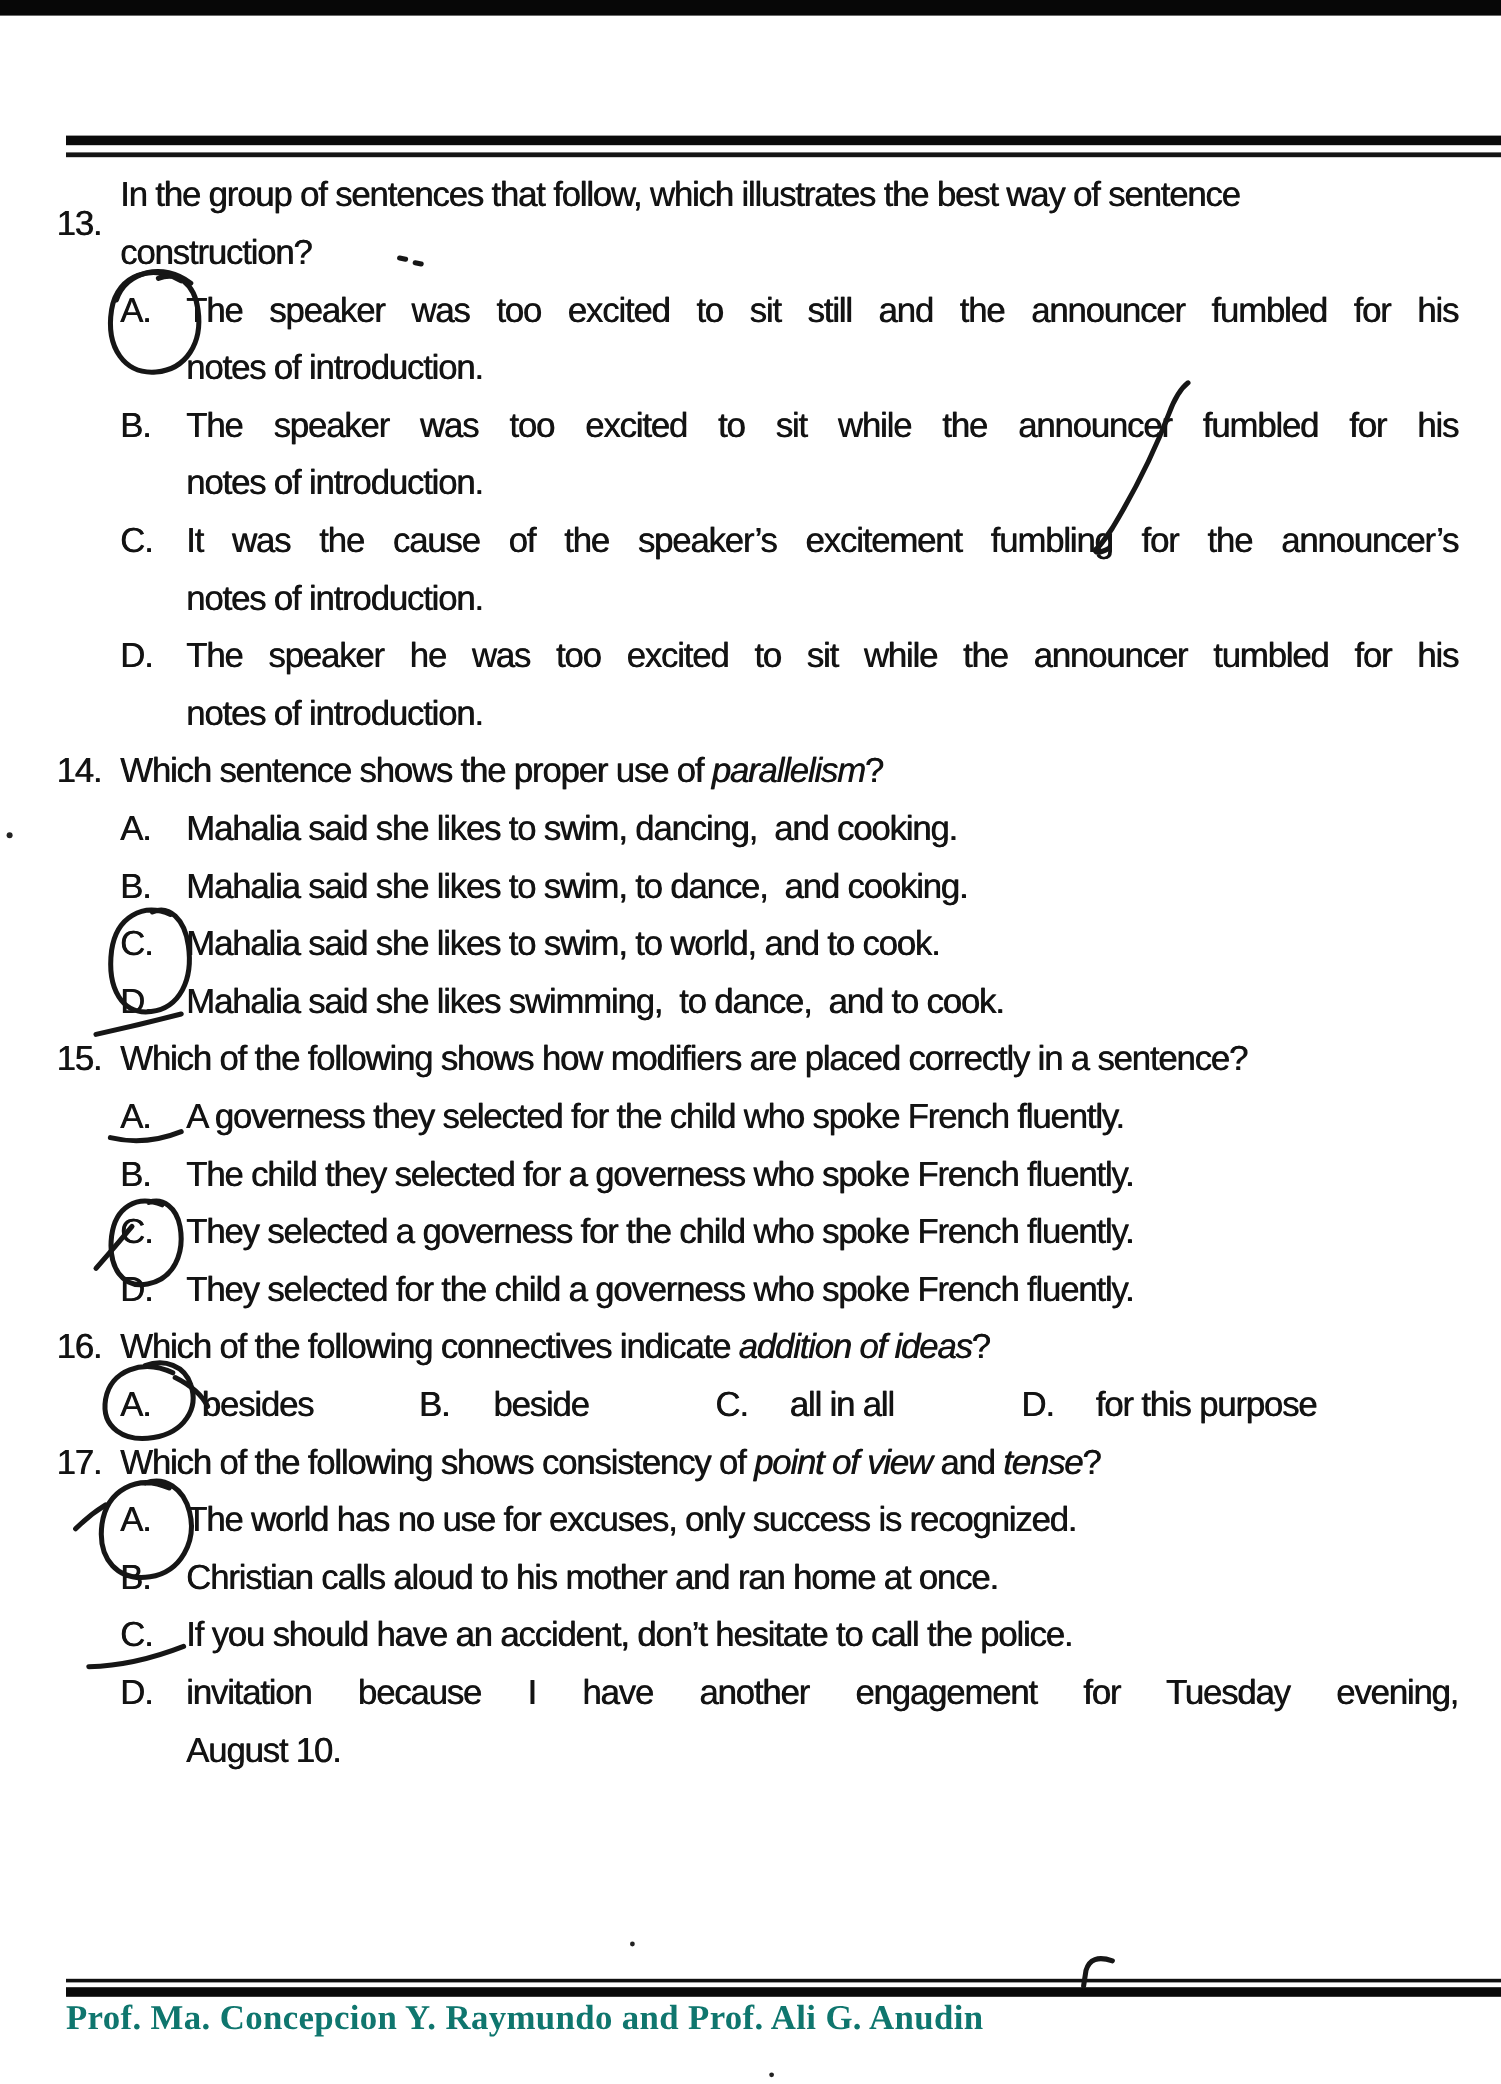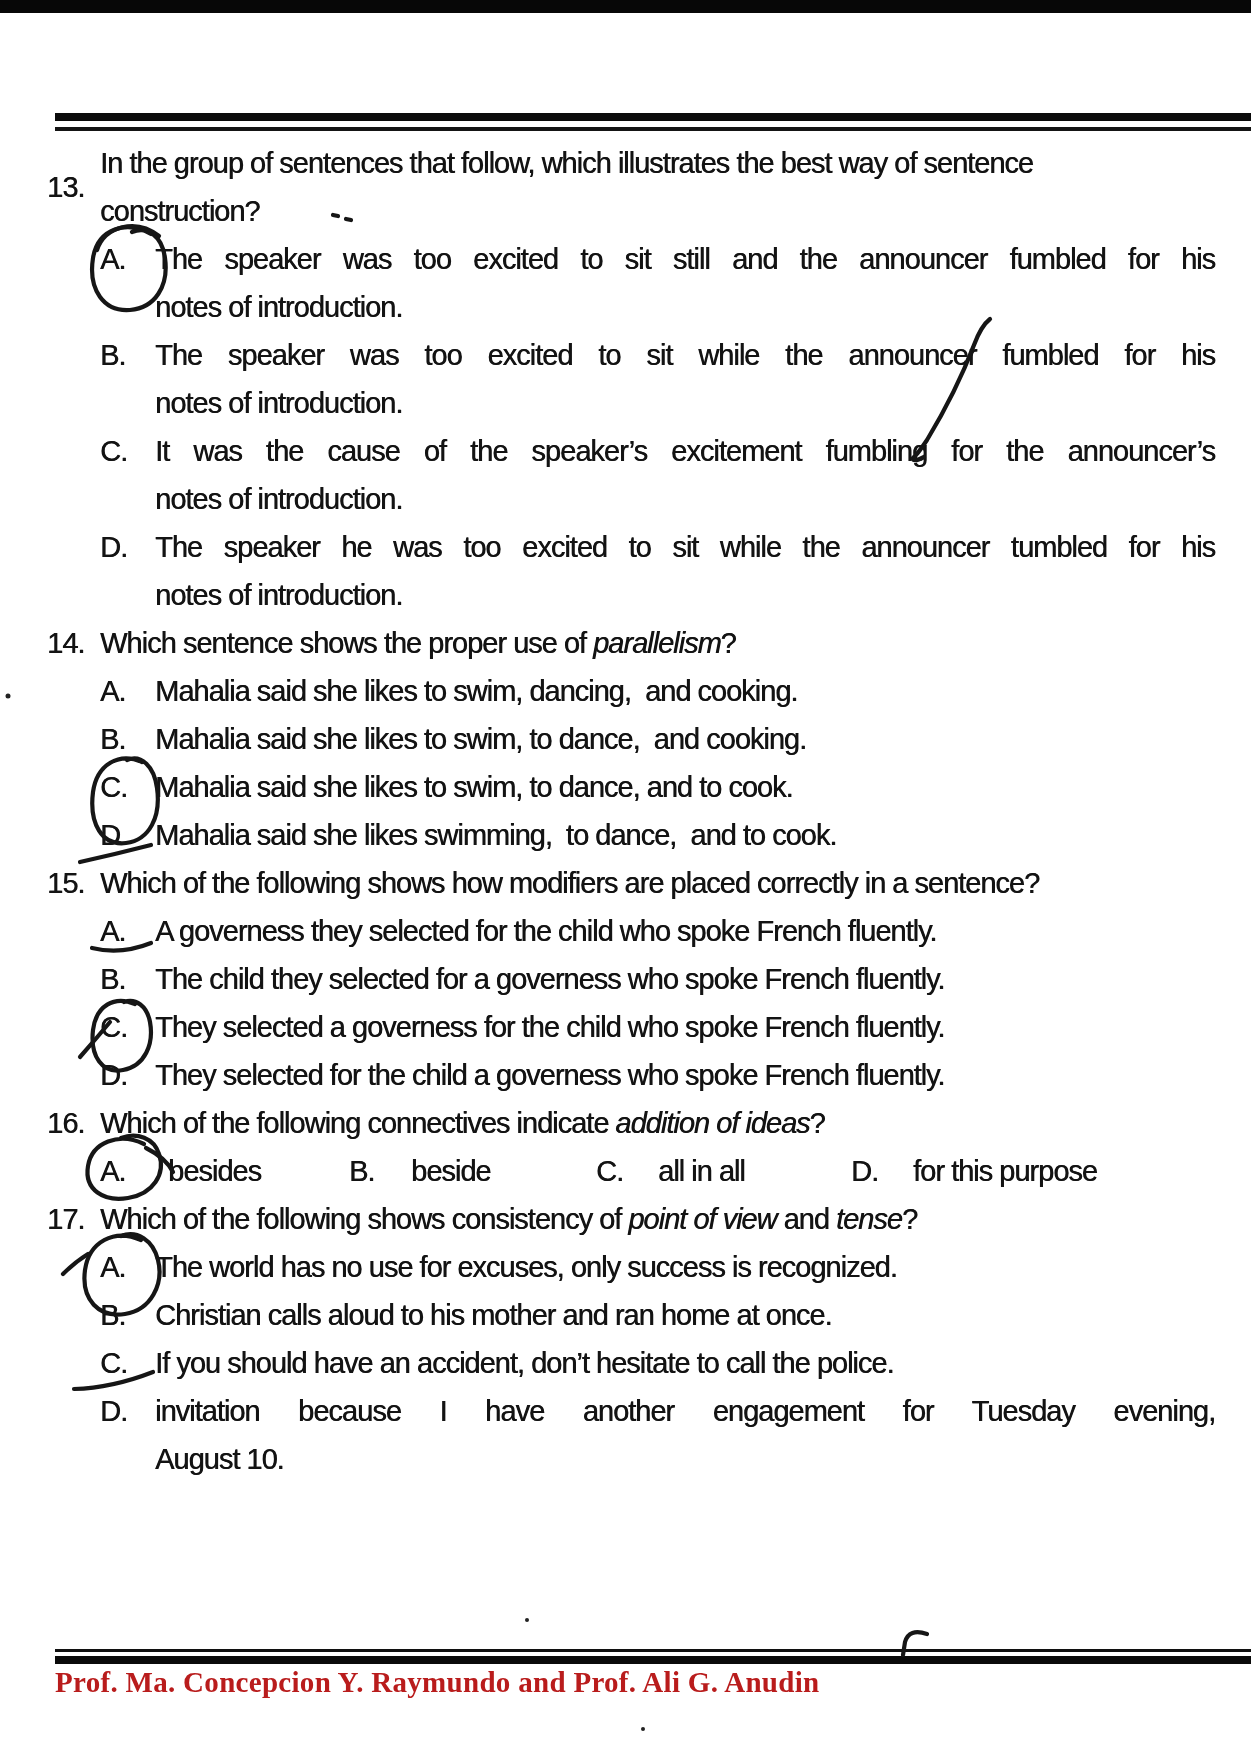--- a/index.html
+++ b/index.html
@@ -37,21 +37,21 @@
     display:grid; padding-left:53px;
     grid-template-columns:68px 181px 62px 185px 62px 193px 62px auto;
   }
   .ftr-rule {
     position:absolute; top:1649px; left:55px; right:0px; height:4px;
     border-top:3px solid #101010; border-bottom:8px solid #0a0a0a;
   }
   .ftr-credit {
     position:absolute; top:1666px; left:55px;
     font-family:"Liberation Serif","DejaVu Serif",serif;
-    font-size:29px; font-weight:bold; color:#b91c1c; letter-spacing:0.3px;
+    font-size:29px; font-weight:bold; color:#0f766e; letter-spacing:0.3px;
   }
   .ink { position:absolute; top:0; left:0; pointer-events:none; }
   .ink path { fill:none; stroke:#161616; stroke-width:4.2; stroke-linecap:round; stroke-linejoin:round; }
   .ink circle { fill:#222; stroke:none; }
 </style>
 </head>
 <body>
 
 <div class="page">
 
@@ -112,21 +112,21 @@
       </div>
       <div class="opt">
         <span class="olet">B.</span>
         <div class="otext">
             <div class="oline">Mahalia said she likes to swim, to dance,&nbsp; and cooking.</div>
           </div>
       </div>
       <div class="opt">
         <span class="olet">C.</span>
         <div class="otext">
-            <div class="oline">Mahalia said she likes to swim, to dance, and to cook.</div>
+            <div class="oline">Mahalia said she likes to swim, to world, and to cook.</div>
           </div>
       </div>
       <div class="opt">
         <span class="olet">D.</span>
         <div class="otext">
             <div class="oline">Mahalia said she likes swimming,&nbsp; to dance,&nbsp; and to cook.</div>
           </div>
       </div>
     </section>
 

